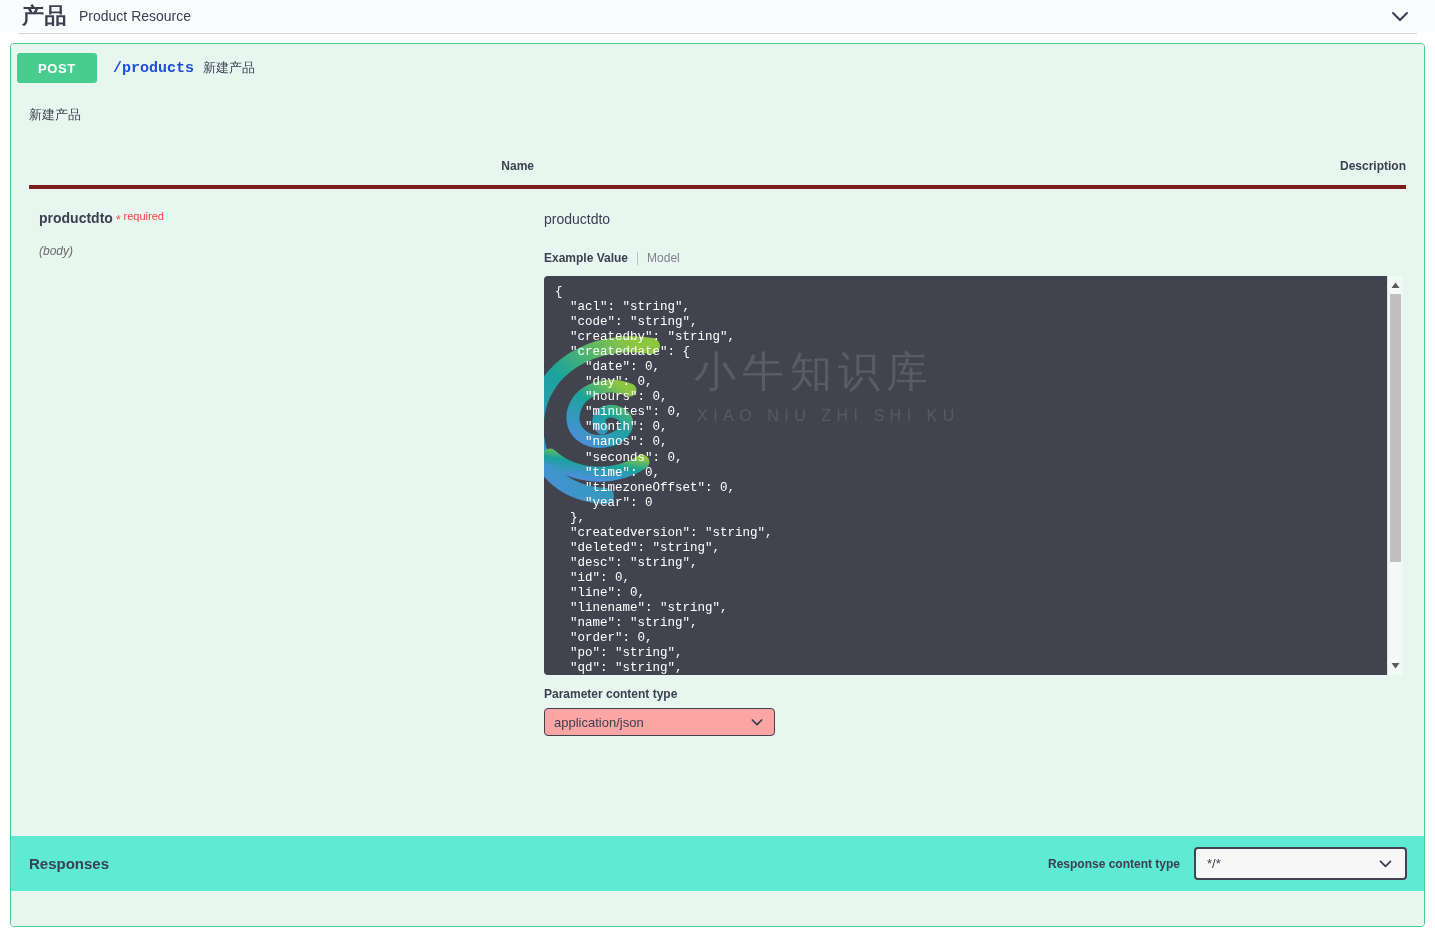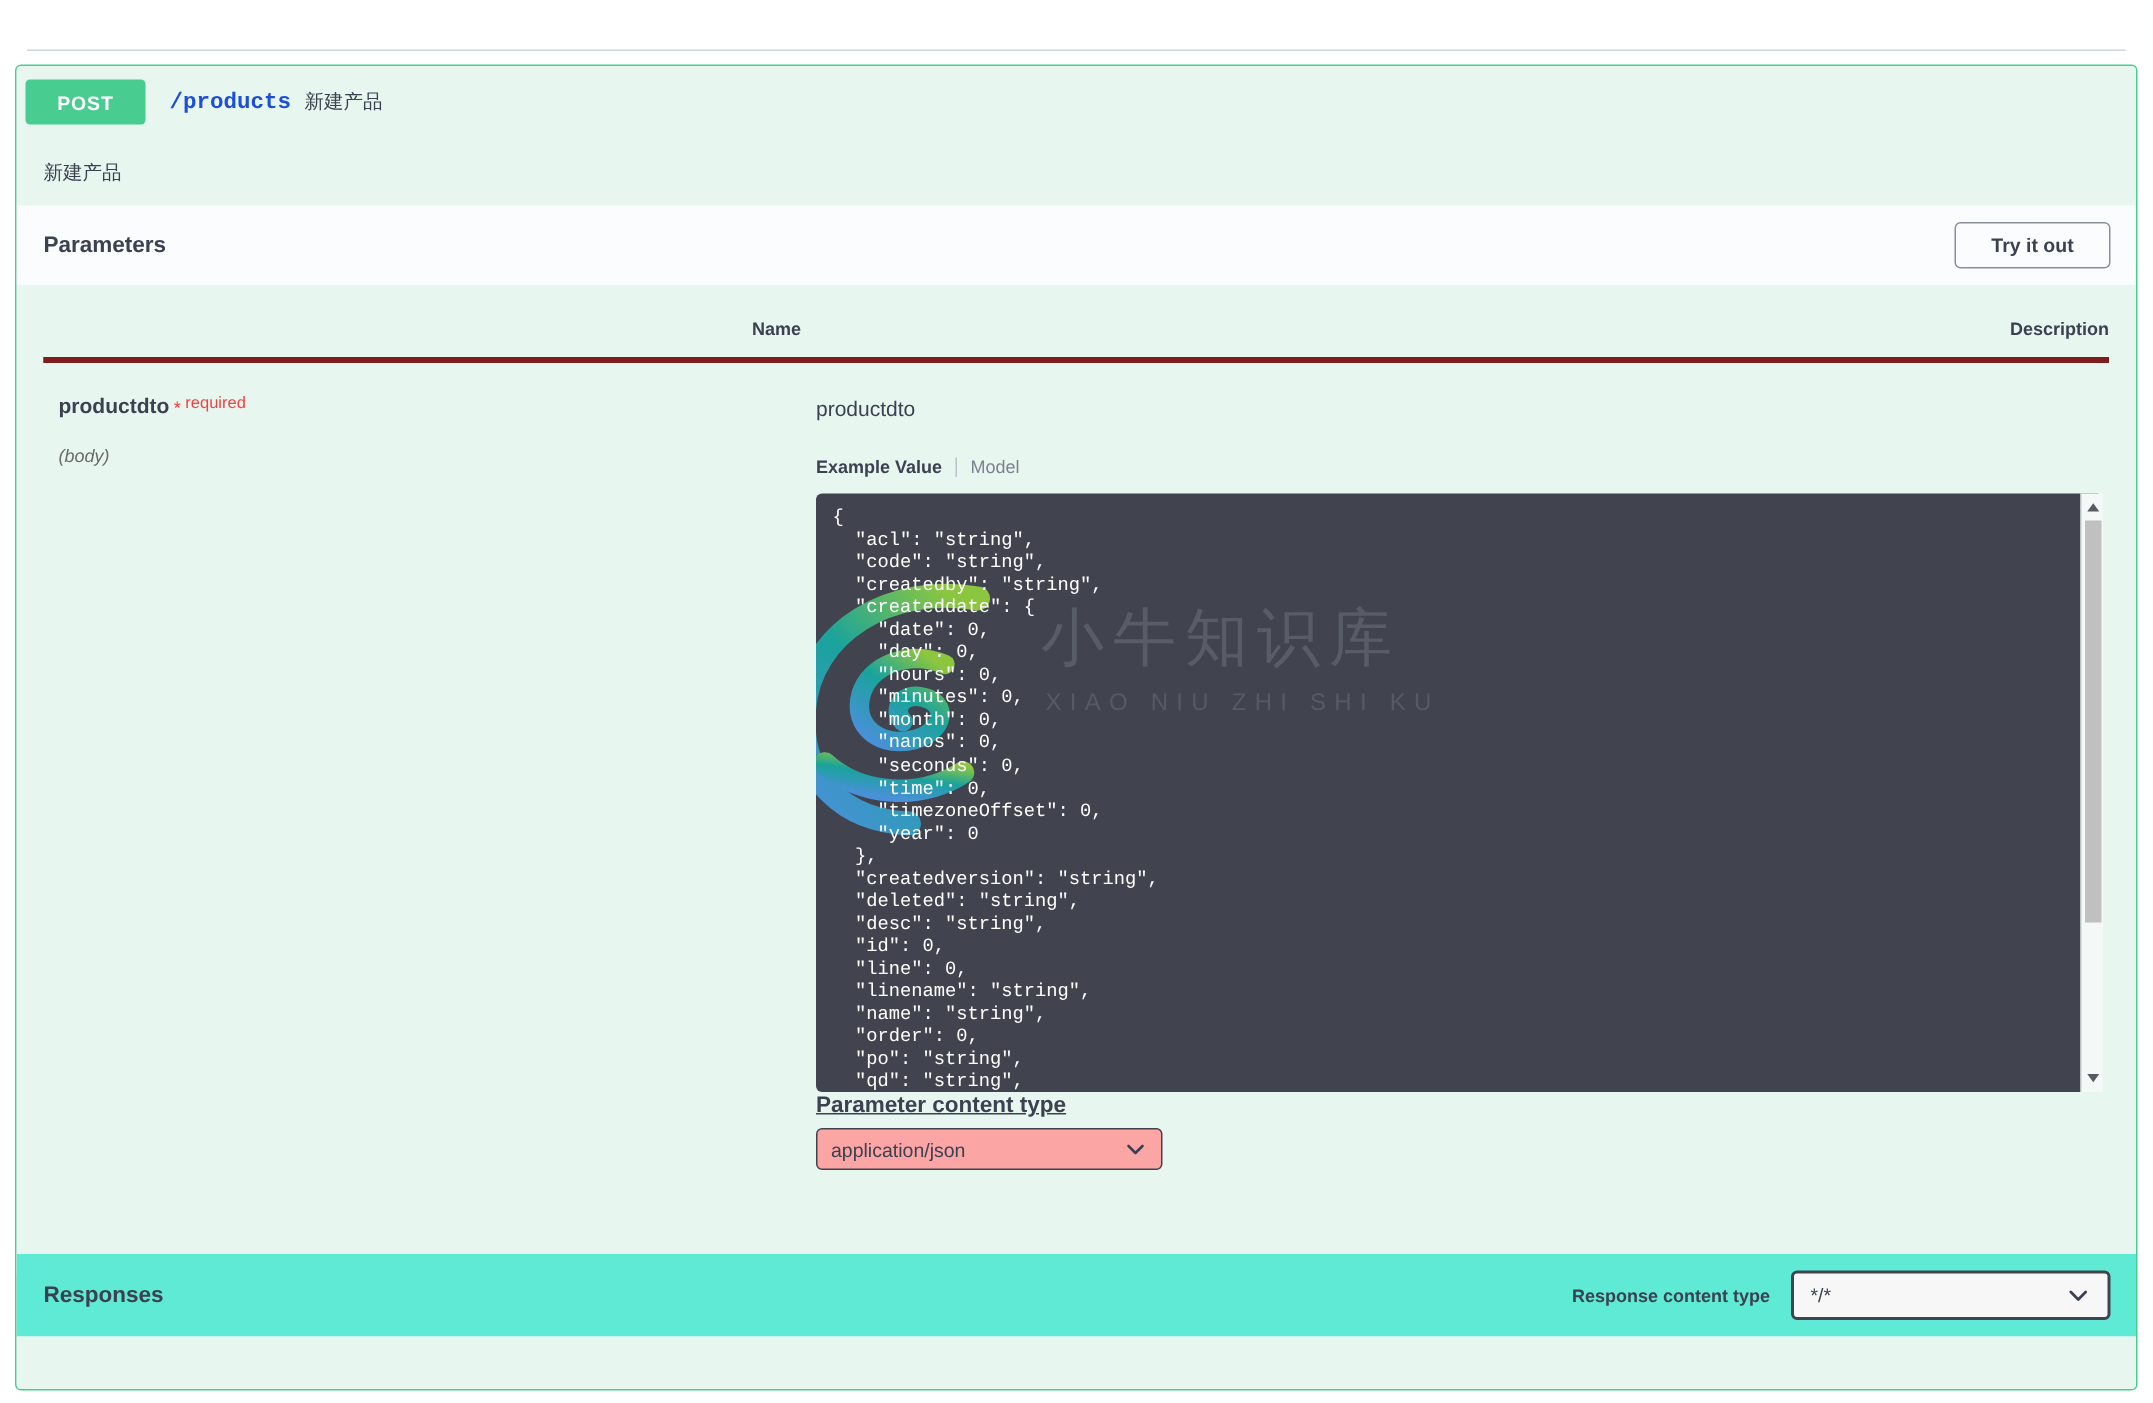--- a/index.html
+++ b/index.html
@@ -242,21 +242,22 @@
   .sb-thumb {
     position: absolute;
     left: 2px; top: 18px;
     width: 11px; height: 268px;
     background: #c0c0c0;
     cursor: pointer;
   }
 
   
   .ct-label {
-    font-size: 15px; font-weight: bold; color: #3b4151; text-decoration: underline;
+    margin-top: 12px;
+    font-size: 12px; font-weight: bold; color: #3b4151;
   }
   .ct-select {
     margin-top: 7px;
     width: 231px; height: 28px;
     background: #fca5a5;
     border: 1px solid #41444e;
     border-radius: 4px;
     display: flex; align-items: center;
     padding: 0 9px;
     cursor: pointer;
@@ -301,37 +302,42 @@
     left: 0; bottom: 0;
     width: 100%; height: 35px;
     background: #e8f6f0;
   }
 </style>
 </head>
 <body>
 
 <div id="root">
 
+  <div class="tag-header">
+    <span class="tag-title">产品</span>
+    <span class="tag-desc">Product Resource</span>
+    <span class="tag-spacer"></span>
+    <span class="chev-btn">
+      <svg width="24" height="24" viewBox="0 0 24 24">
+        <path d="M5 9 L12 16 L19 9" fill="none" stroke="#3b4151" stroke-width="2.1" stroke-linecap="round" stroke-linejoin="round"></path>
+      </svg>
+    </span>
+  </div>
   <div class="tag-rule"></div>
 
   <div class="op-block">
 
     <div class="op-summary">
       <span class="http-method">POST</span>
       <span class="op-path">/products</span>
       <span class="op-summary-text">新建产品</span>
     </div>
 
     <div class="op-desc">新建产品</div>
 
-    <div class="params-strip">
-      <span class="params-title">Parameters</span>
-      <span class="strip-spacer"></span>
-      <button class="tryout-btn">Try it out</button>
-    </div>
 
     <div class="params-body">
       <table class="params-table">
         <thead>
           <tr>
             <th class="col-name">Name</th>
             <th class="col-desc">Description</th>
           </tr>
         </thead>
         <tbody>

